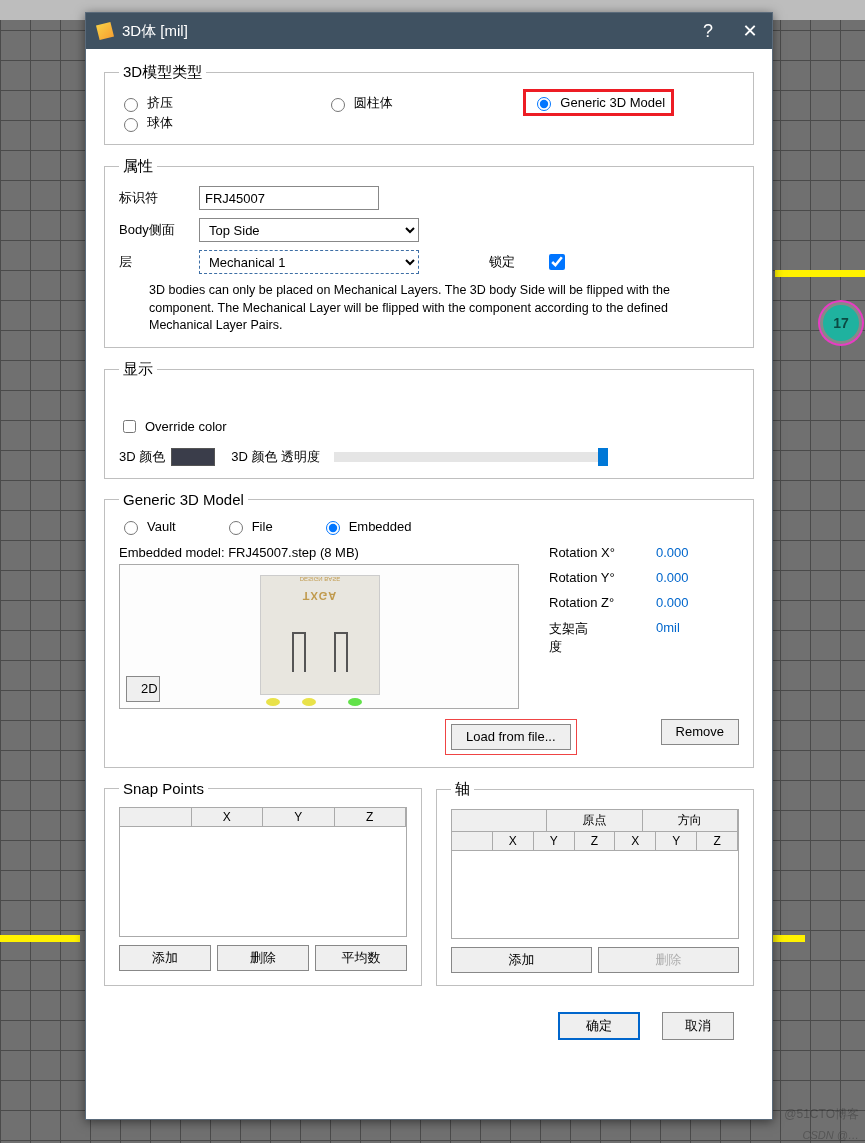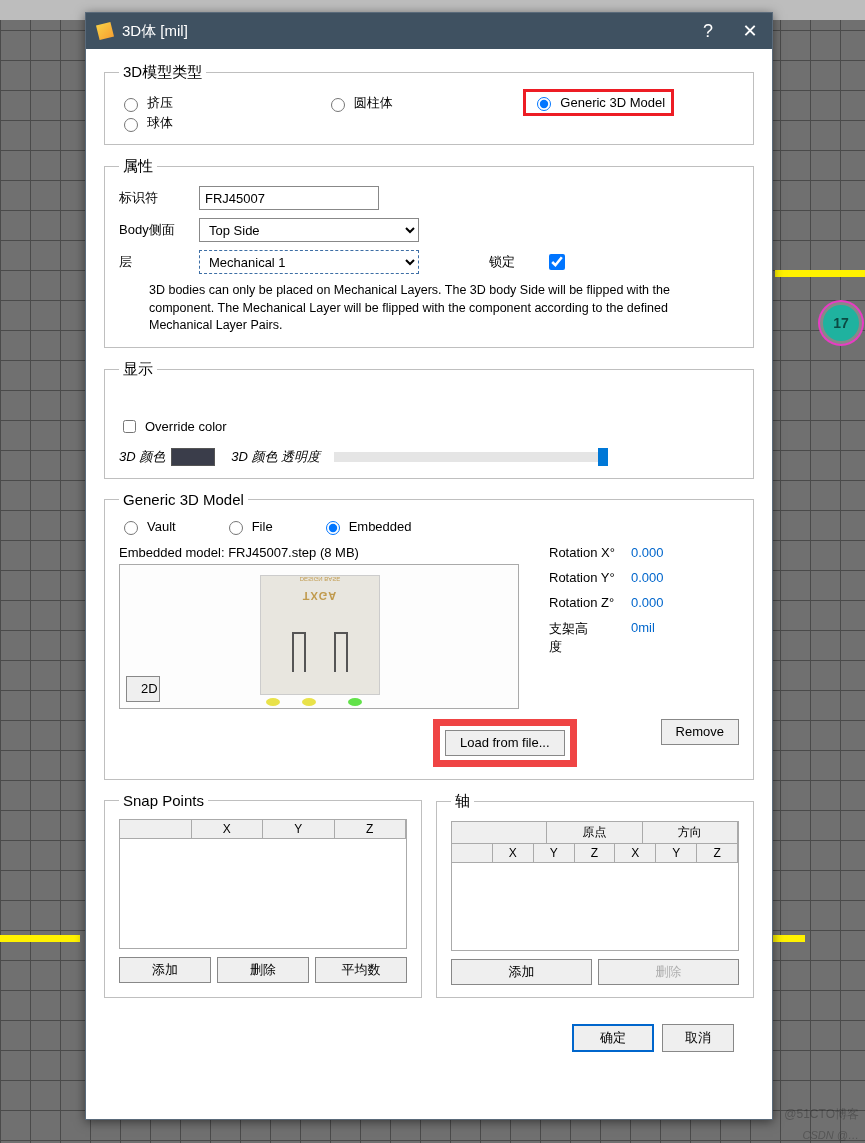--- a/index.html
+++ b/index.html
@@ -72,54 +72,54 @@
   .txga { transform: scaleY(-1); font-size:11px; color:#c09a4d; margin-top:8px; font-weight:bold; letter-spacing:1px;}
   .txga-sub { transform: scaleY(-1); font-size:6px; color:#c09a4d;}
   .pins { display:flex; gap:28px; margin-top:30px; }
   .pin { width:14px; height:40px; border:2px solid #555; border-bottom:none; }
   .pin-dots { display:flex; gap:22px; position:absolute; bottom:2px; left:146px; }
   .pin-dot { width:14px; height:8px; border-radius:50%; }
   .pd-y { background:#e9e24a; }
   .pd-g { background:#62e24a; }
 
   .rot-panel { margin-left: 30px; font-size:13px; }
-  .rot-row { display:flex; gap:2px; margin-bottom:10px; }
+  .rot-row { display:flex; gap:27px; margin-bottom:10px; }
   .rot-row .lbl { width:80px; }
   .rot-row .val { color:#0066cc; }
 
   .buttons-row { display:flex; justify-content:flex-end; gap:12px; margin-top:10px; }
-  .load-wrap { border:7px solid #ef4444; display:inline-block; padding:4px 5px; }
+  .load-wrap { border:1px solid #ef4444; display:inline-block; padding:4px 5px; }
   button.std { height:26px; border:1px solid #888; background:#efefef; font-size:13px; padding:0 14px; cursor:default; }
   .spacer { flex:1; }
 
   .two-col { display:flex; gap:14px; }
   .col-fs { flex:1; }
   .grid-table { border:1px solid #aaa; background:#fff; height:130px; font-size:12px; }
   .grid-header { display:flex; background:#efefef; border-bottom:1px solid #aaa; }
   .gh-cell { border-right:1px solid #aaa; padding:2px 6px; text-align:center; }
   .grid-header2 { display:flex; background:#efefef; border-bottom:1px solid #aaa; }
 
   .snap-header .gh-cell:first-child { width:40px; }
   .snap-header .gh-cell { flex:1; }
   .axis-head1 .gh-cell:first-child { width:60px; }
   .axis-head1 .gh-cell { flex:1; }
   .axis-head2 .gh-cell:first-child { width:60px; }
   .axis-head2 .gh-cell { flex:1; }
 
   .tbl-buttons { display:flex; gap:6px; justify-content:center; margin-top:8px; }
   .tbl-buttons button { flex:1; }
 
-  .footer { display:flex; justify-content:flex-end; gap:8px; padding: 14px 20px; }
+  .footer { display:flex; justify-content:flex-end; gap:22px; padding: 14px 20px; }
   .footer button.ok { border:2px solid #0066cc; padding:0 26px; height:28px; }
   .footer button { height:28px; padding:0 22px; }
 
   .watermark { position:absolute; right:6px; bottom:2px; font-size:11px; color:rgba(0,0,0,.25); font-style:italic; }
   .watermark2 { position:absolute; right:6px; bottom:20px; font-size:12px; color:rgba(0,0,0,.25); }
 
-  .display-row { display:flex; align-items:center; gap:6px; margin-top:12px;font-style:italic;}
+  .display-row { display:flex; align-items:center; gap:6px; margin-top:12px;}
   
   fieldset.fs-display { margin-bottom:12px; }
 </style>
 </head>
 <body>
 
 <div class="bg-grid"></div>
 <div class="bg-stripe" style="left:0; top:0; width:865px; height:20px;"></div>
 <div class="bg-yellow" style="right:0; top:270px; width:90px;"></div>
 <div class="bg-yellow" style="right:60px; top:935px; width:40px;"></div>

